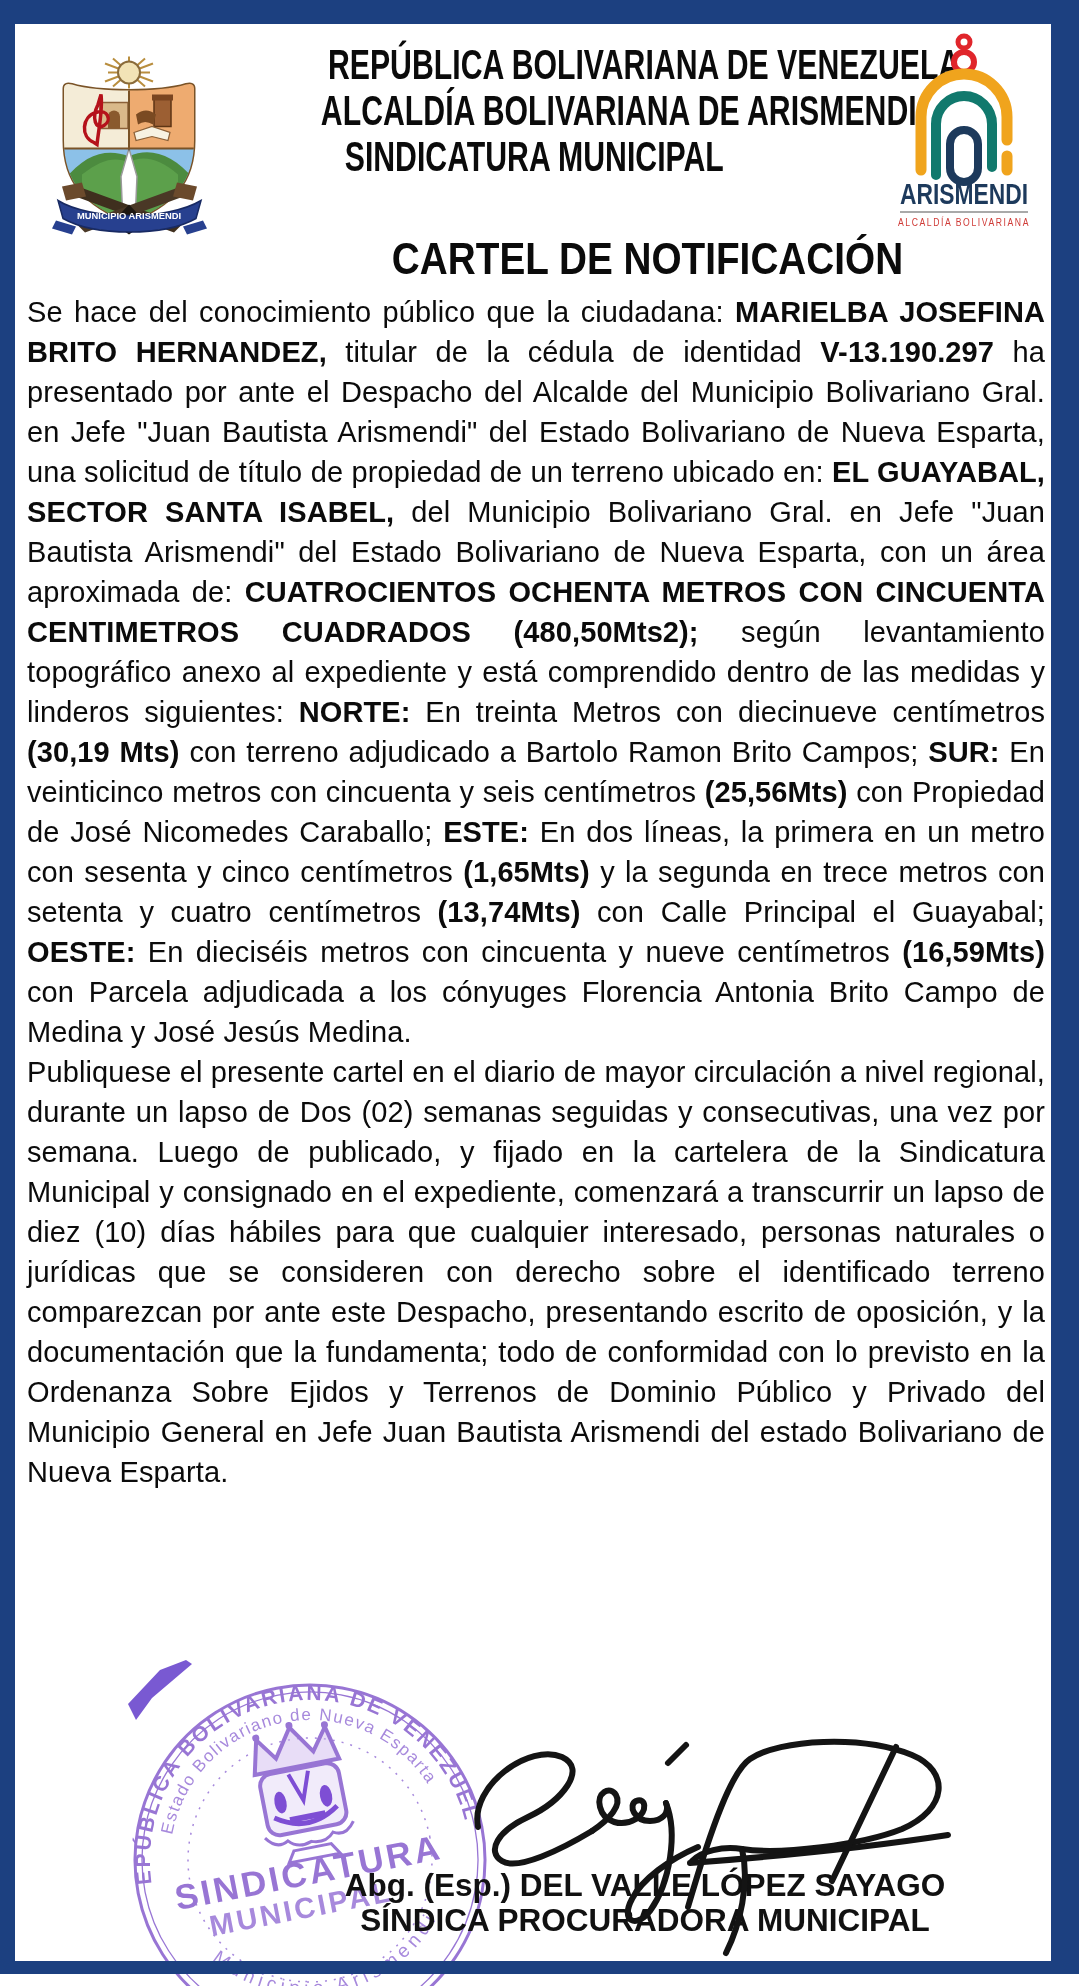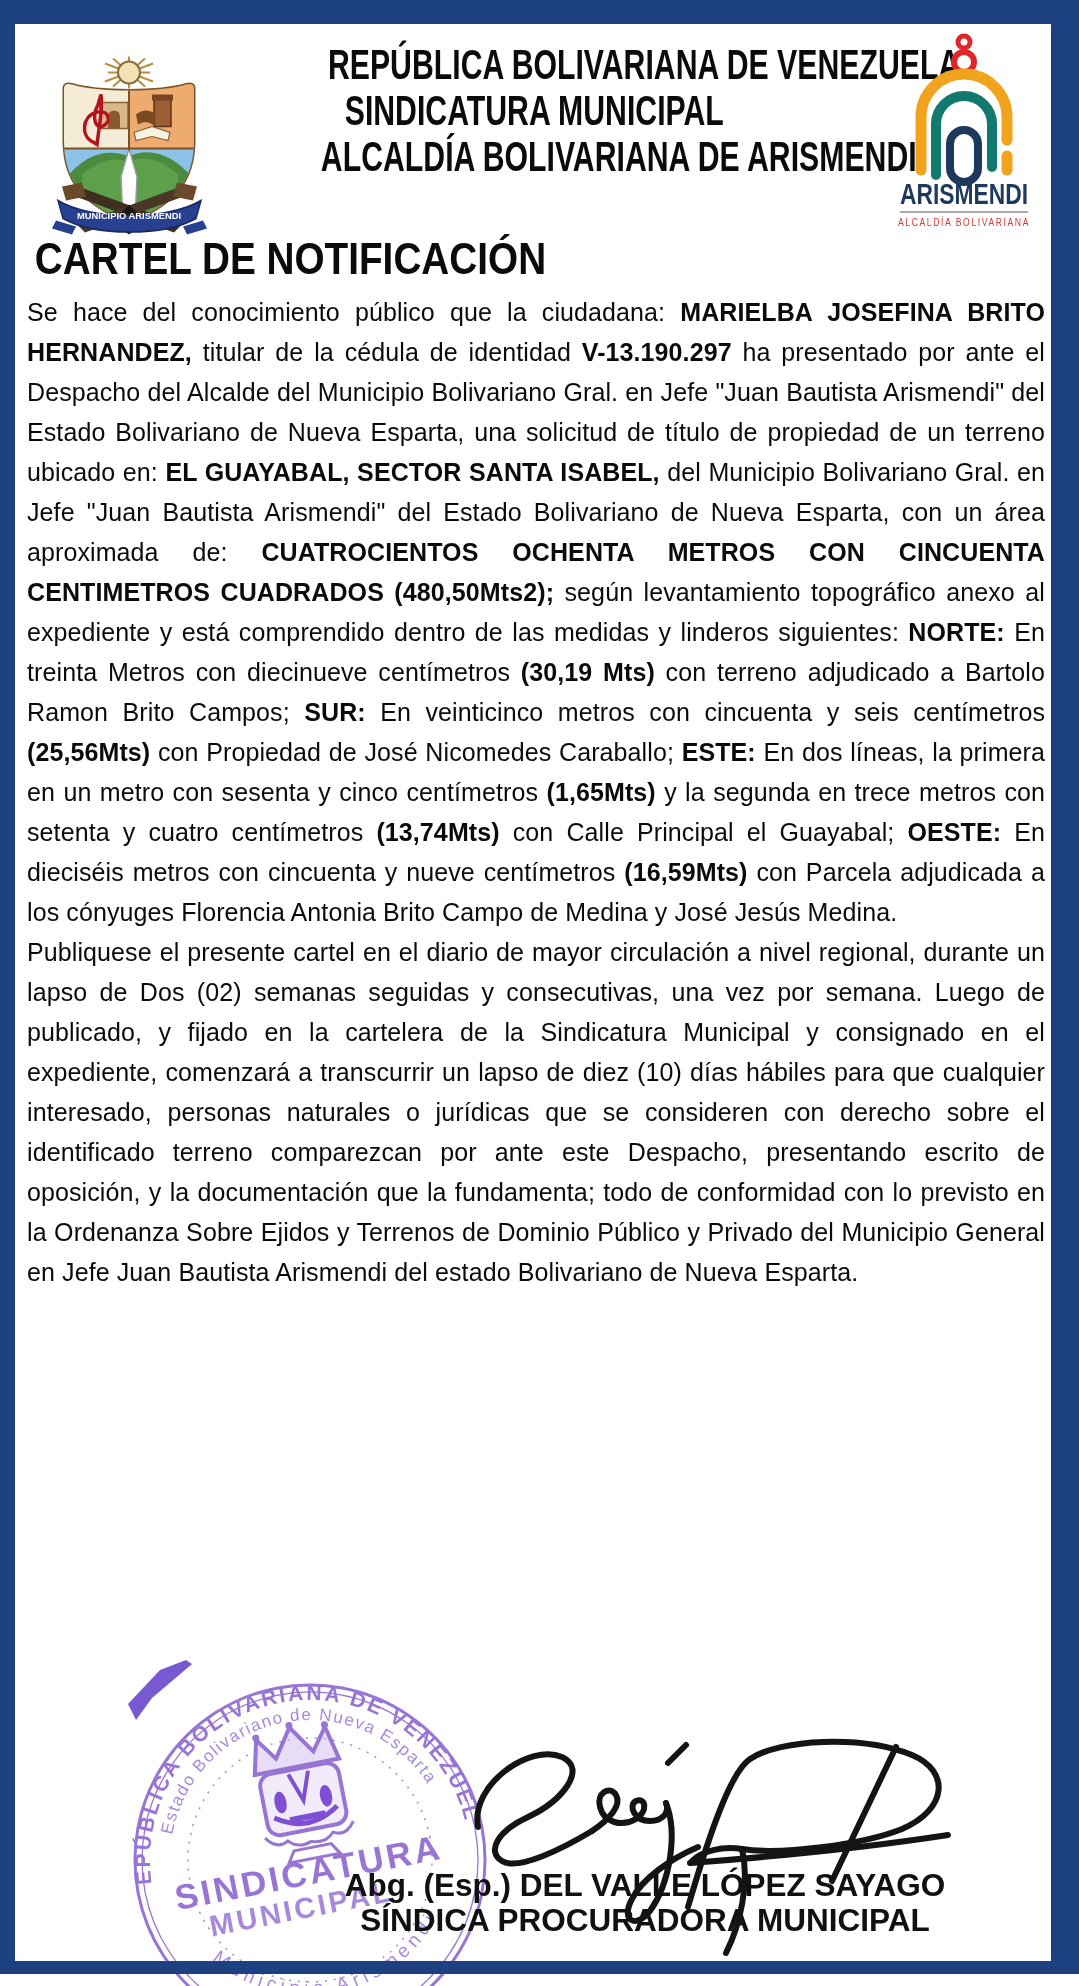--- a/index.html
+++ b/index.html
@@ -11,25 +11,25 @@
   .frame {
     position:absolute; left:0; top:0; width:1079px; height:1974px;
     box-sizing:border-box; border-style:solid; border-color:#1c4080;
     border-width:24px 28px 13px 15px; z-index:6; pointer-events:none;
   }
   .crest { position:absolute; left:42px; top:52px; width:175px; height:185px; z-index:2; }
   .brand { position:absolute; left:884px; top:32px; width:160px; height:205px; z-index:2; }
   .hdr { position:absolute; left:205px; right:215px; top:42px; text-align:center; z-index:2; }
   .hdr .hline { height:46px; line-height:46px; font-size:42px; font-weight:bold; white-space:nowrap; }
   .hdr .hline > span { display:inline-block; transform:scaleX(0.72); transform-origin:center center; }
-  .title-row { position:absolute; left:0; width:938px; top:234px; text-align:left; z-index:2; }
+  .title-row { position:absolute; left:0; width:938px; top:234px; text-align:right; z-index:2; }
   .title-row .t { display:inline-block; font-size:44px; font-weight:bold; transform:scaleX(0.88); transform-origin:center center; white-space:nowrap; }
   .notice {
     position:absolute; left:27px; right:34px; top:292px; z-index:2;
-    font-size:25px; line-height:40px; letter-spacing:0.1px;
+    font-size:29px; line-height:40px; letter-spacing:0.1px;
     text-align:justify; hyphens:auto; -webkit-hyphens:auto;
   }
   .notice p { margin:0; }
   .notice .b { font-weight:bold; }
   .stamp { position:absolute; left:100px; top:1648px; width:420px; height:420px; z-index:1; }
   .stamp-mark { position:absolute; left:126px; top:1660px; width:70px; height:62px; z-index:1; }
   .sig { position:absolute; left:450px; top:1715px; width:520px; height:250px; z-index:4; }
   .signatory { position:absolute; left:205px; width:880px; top:1868px; text-align:center; z-index:3; color:#111; }
   .signatory .l1, .signatory .l2 { font-size:31.5px; font-weight:bold; line-height:35px; white-space:nowrap; }
   svg text { font-family:"Liberation Sans", sans-serif; }
@@ -85,22 +85,22 @@
     <g>
       <path d="M16,146 C48,166 126,166 159,146 L154,164 C122,182 53,182 21,164 Z" fill="#27408f" stroke="#182a63" stroke-width="1.5"></path>
       <text x="87" y="164" text-anchor="middle" font-size="9" font-weight="bold" fill="#ffffff" textLength="104" lengthAdjust="spacingAndGlyphs">MUNICIPIO ARISMENDI</text>
       <path d="M14,166 L34,172 L30,180 L10,174 Z" fill="#27408f"></path>
       <path d="M161,166 L141,172 L145,180 L165,174 Z" fill="#27408f"></path>
     </g>
   </svg>
 
   <div class="hdr">
     <div class="hline"><span>REPÚBLICA BOLIVARIANA DE VENEZUELA</span></div>
+    <div class="hline"><span>ALCALDÍA BOLIVARIANA DE ARISMENDI</span></div>
     <div class="hline"><span>SINDICATURA MUNICIPAL</span></div>
-    <div class="hline"><span>ALCALDÍA BOLIVARIANA DE ARISMENDI</span></div>
   </div>
 
   <svg class="brand" viewBox="0 0 160 205">
     <g stroke="#e0252b" fill="none">
       <circle cx="80" cy="10" r="6" stroke-width="5"></circle>
       <circle cx="80" cy="30" r="10" stroke-width="6"></circle>
     </g>
     <g fill="none" stroke-linecap="round">
       <path d="M37,138 V85 A43,43 0 0 1 123,85 V108" stroke="#f0a41d" stroke-width="11"></path>
       <path d="M123,124 V138" stroke="#f0a41d" stroke-width="11"></path>

